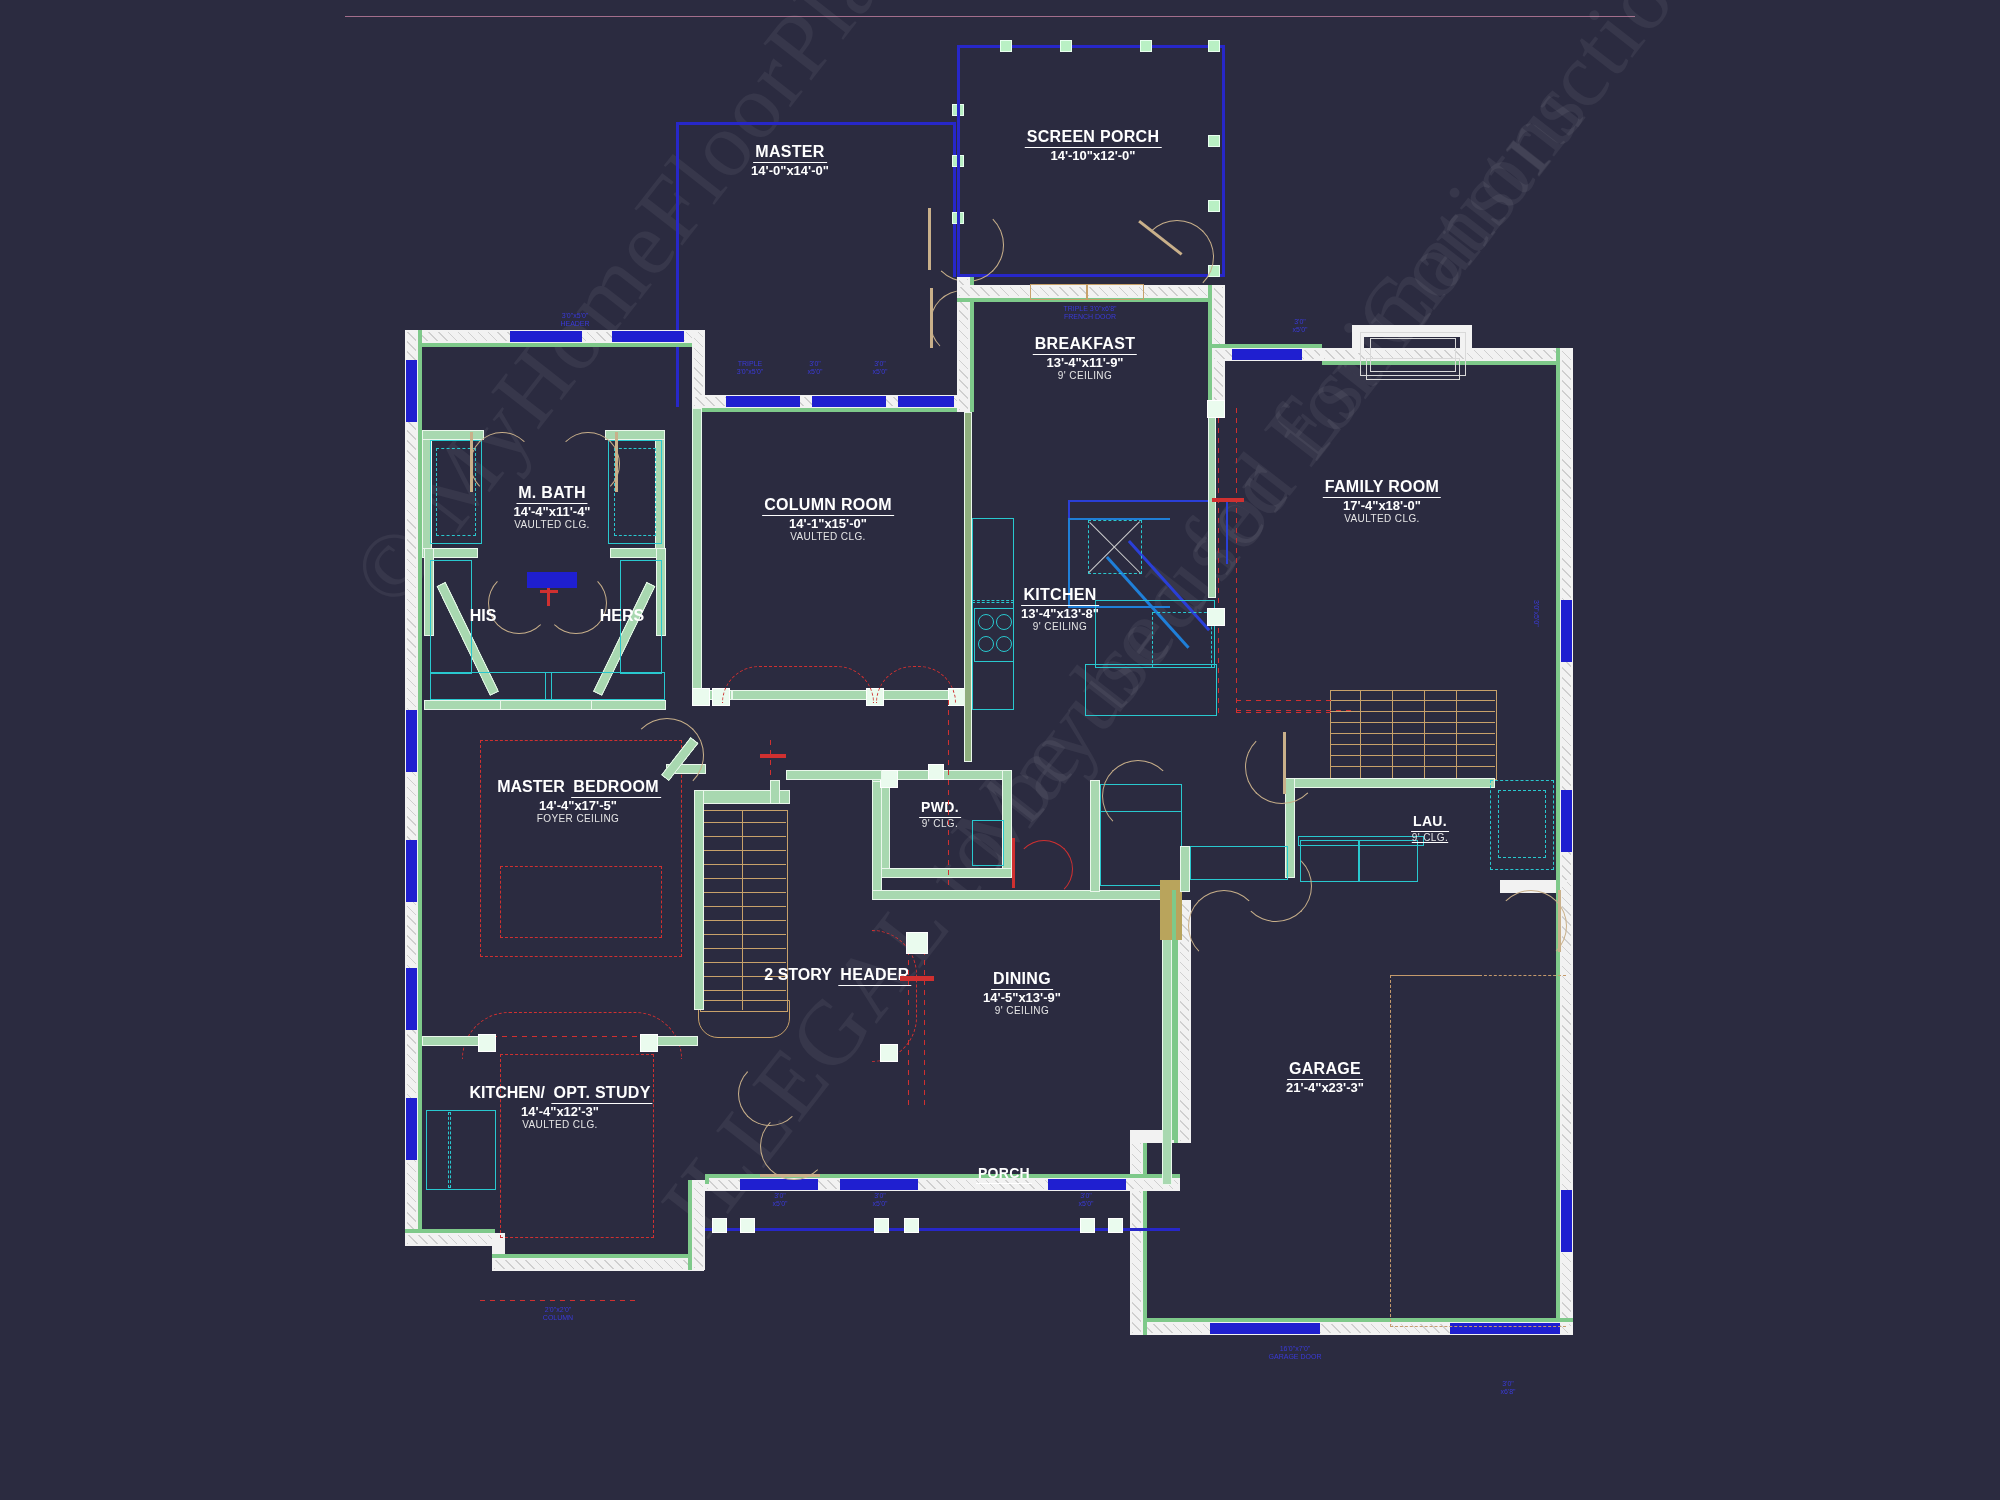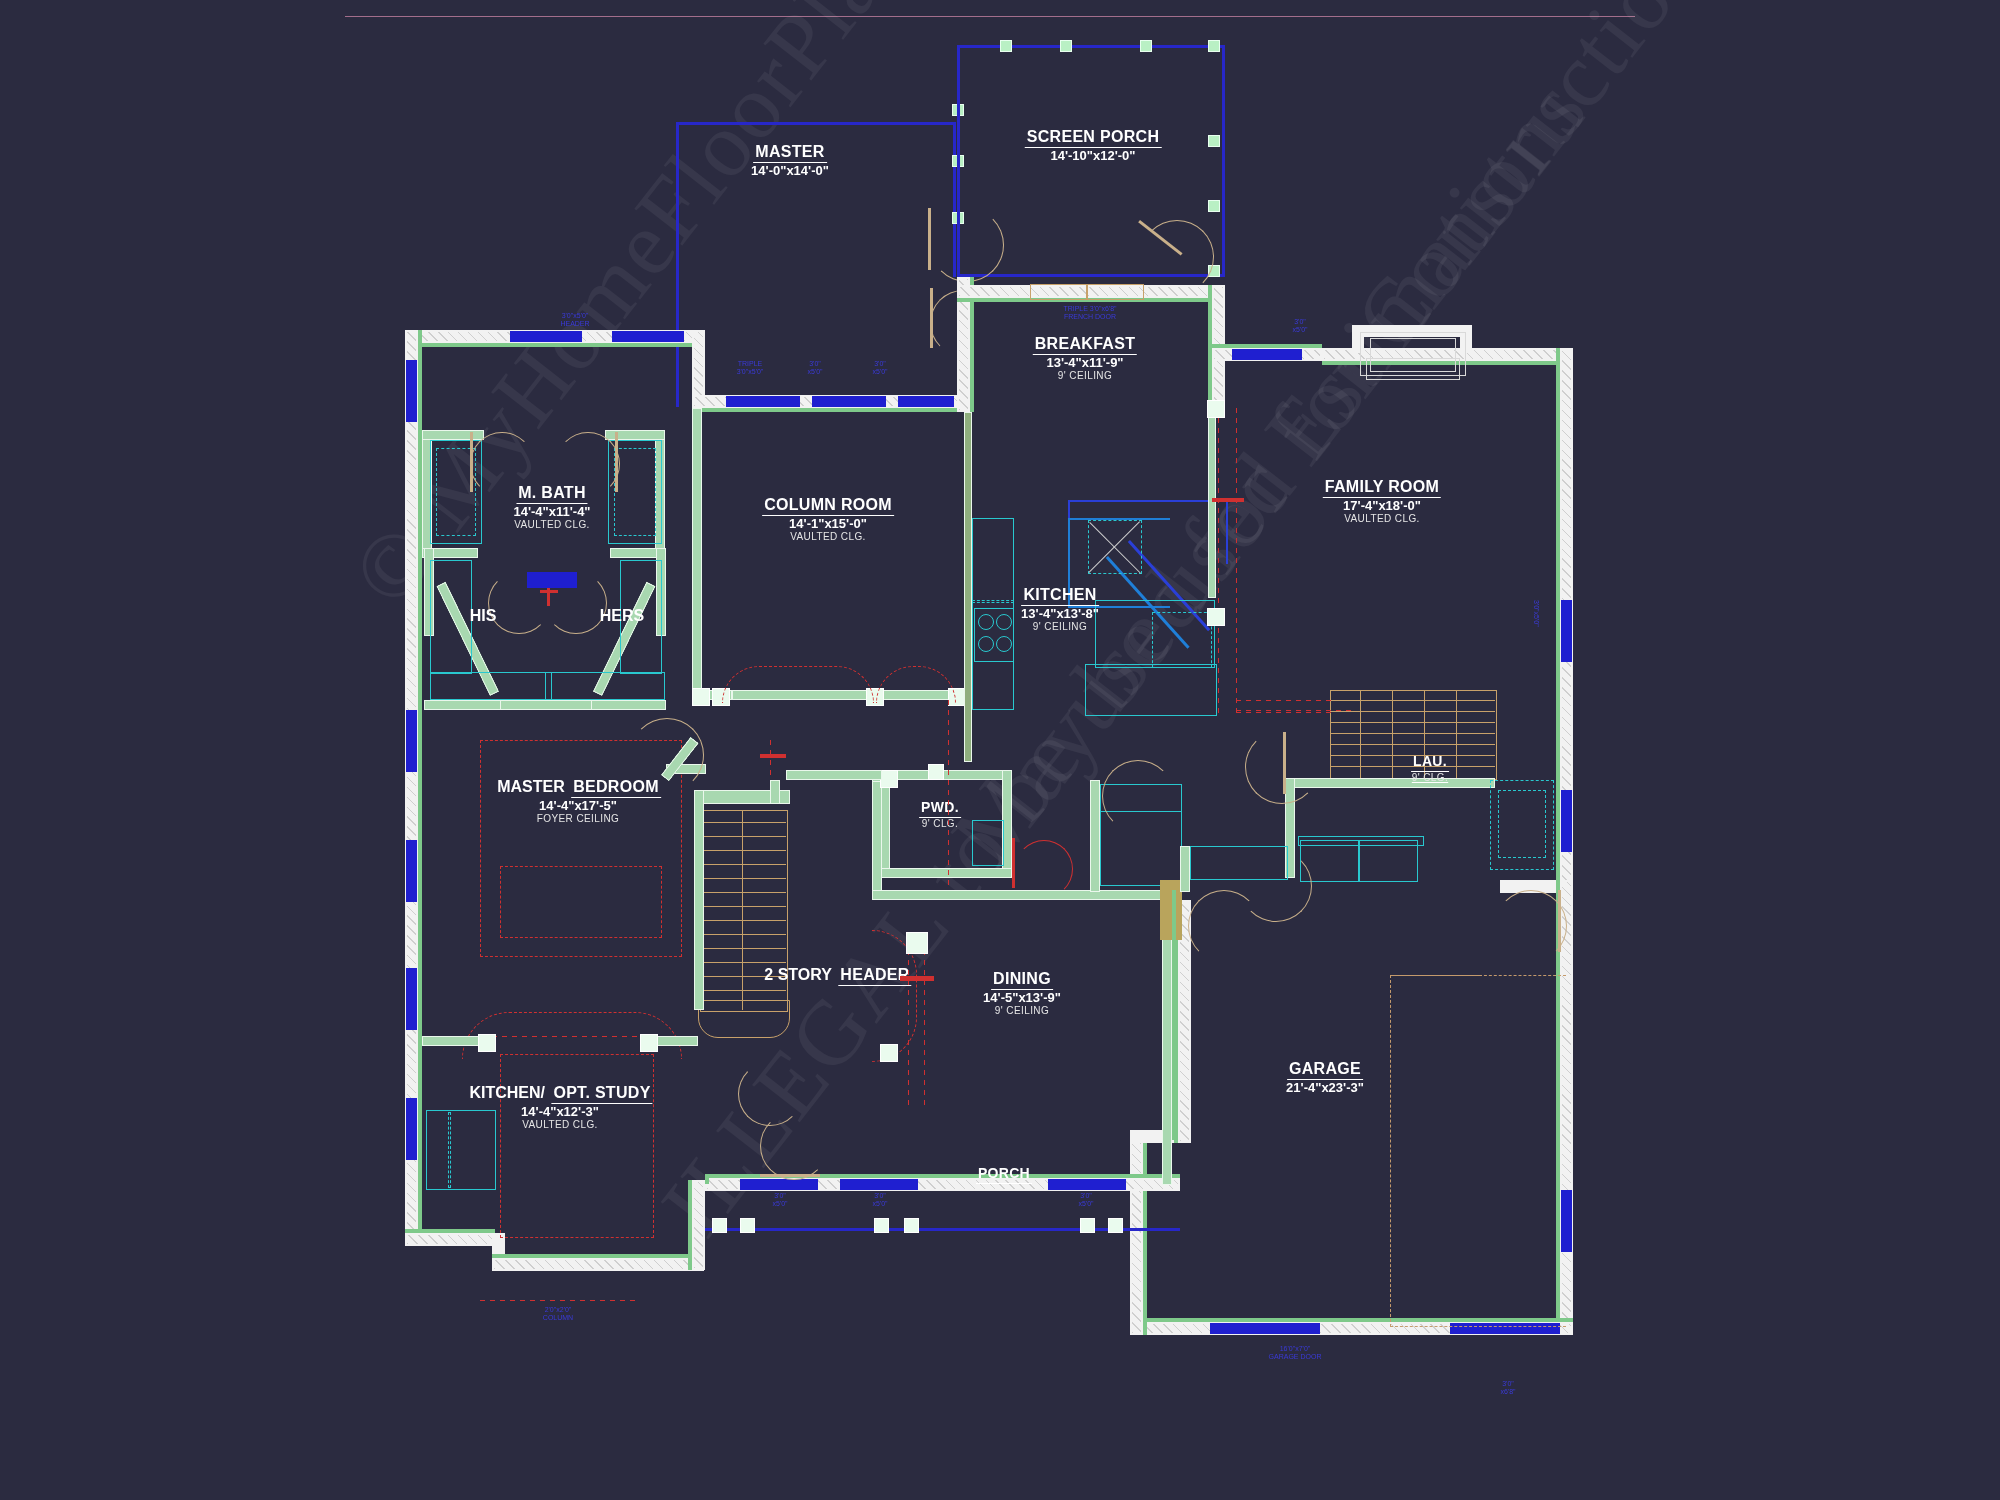--- a/index.html
+++ b/index.html
@@ -428,21 +428,21 @@
   <div class="rdl" style="left:1236px;top:712px;width:100px;"></div>
 
   <div class="part" style="left:1285px;top:778px;width:210px;height:10px;"></div>
   <div class="part" style="left:1285px;top:778px;width:10px;height:100px;"></div>
   <div class="cyf" style="left:1300px;top:840px;width:58px;height:40px;"></div>
   <div class="cyf" style="left:1358px;top:840px;width:58px;height:40px;"></div>
   <div class="cyf" style="left:1298px;top:836px;width:124px;height:8px;"></div>
   <div class="cydash" style="left:1490px;top:780px;width:62px;height:88px;"></div>
   <div class="cydash" style="left:1498px;top:790px;width:46px;height:66px;"></div>
 
-  <div class="lbl small" style="left:1430px;top:752px;text-decoration:underline;">
+  <div class="lbl small" style="left:1430px;top:812px;text-decoration:underline;">
     <span class="nm">LAU.</span>
     <span class="clg">9' CLG.</span>
   </div>
 
   <div class="arc" style="left:1245px;top:730px;width:72px;height:72px;border-color:#c9b08a;border-right-color:transparent;border-top-color:transparent;"></div>
   <div class="leaf" style="left:1283px;top:732px;width:3px;height:62px;"></div>
   <div class="arc" style="left:1240px;top:850px;width:70px;height:70px;border-color:#c9b08a;border-left-color:transparent;border-top-color:transparent;"></div>
 
   <div class="part" style="left:880px;top:770px;width:132px;height:10px;"></div>
   <div class="part" style="left:880px;top:770px;width:10px;height:108px;"></div>

